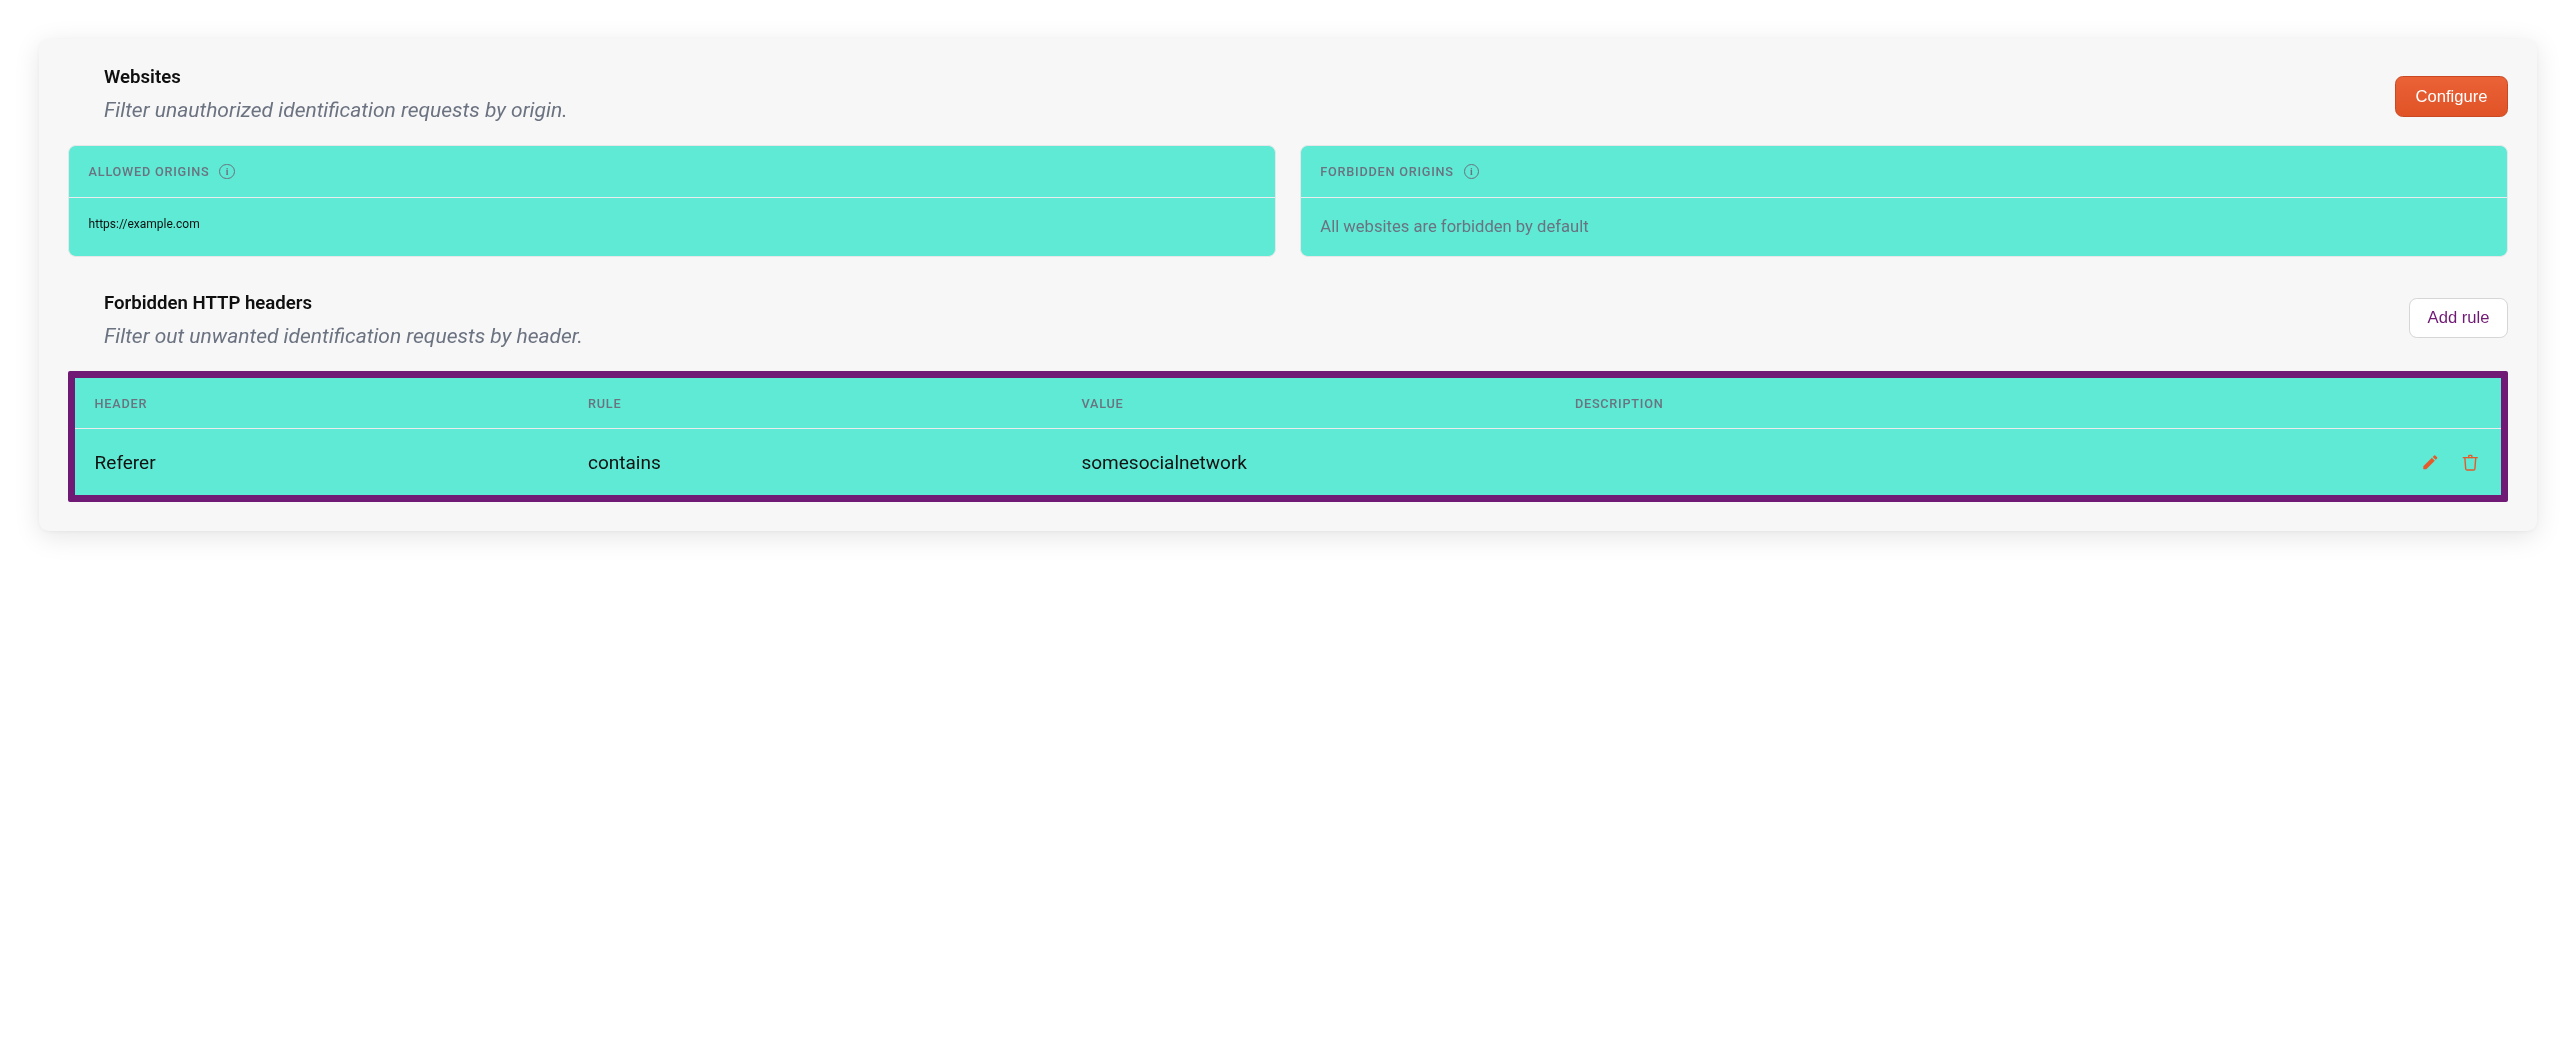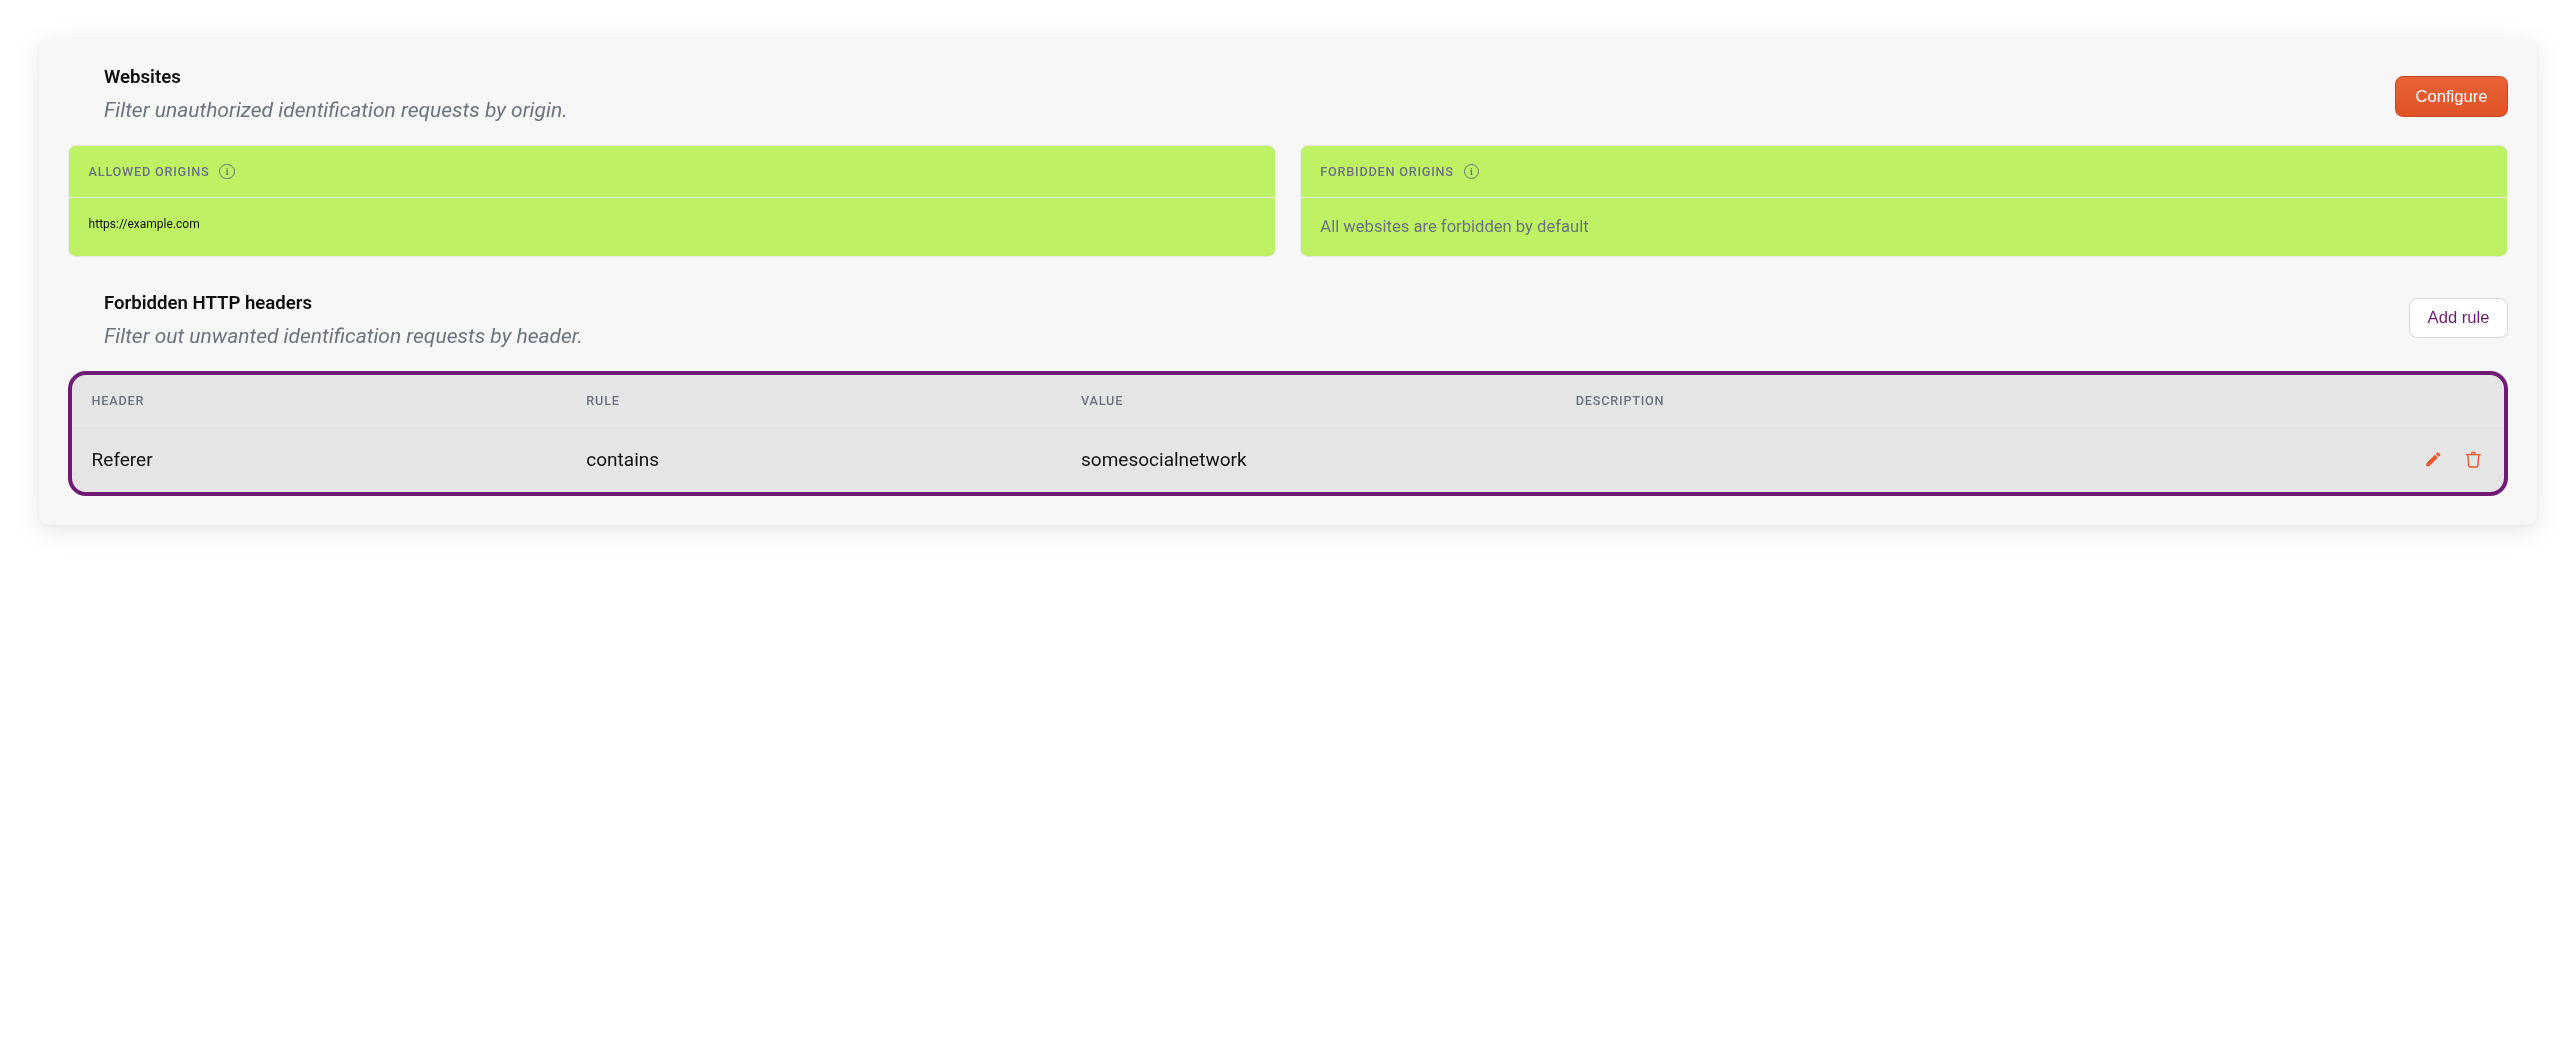--- a/index.html
+++ b/index.html
@@ -70,21 +70,21 @@
       font-weight: 500;
       border-radius: 7.8px;
       cursor: pointer;
       margin-top: 5.9px;
     }
     .origins-row {
       display: flex;
       gap: 23.5px;
     }
     .card {
-      background: #bef264;
+      background: #5eead4;
       border: 1px solid #e7e7e9;
       border-radius: 7.8px;
       flex: 1;
       overflow: hidden;
     }
     .card-header {
       padding: 17.6px 19.6px;
       border-bottom: 1px solid #ececee;
       display: flex;
       align-items: center;
@@ -118,23 +118,23 @@
     }
     .origin-value {
       font-size: 12px;
       color: #111;
     }
     .origin-placeholder {
       font-size: 16.6px;
       color: #6b7280;
     }
     .table-card {
-      background: #e5e5e5;
-      border: 4px solid #701a75;
-      border-radius: 18px;
+      background: #5eead4;
+      border: 7px solid #701a75;
+      border-radius: 2px;
       overflow: hidden;
     }
     .thead {
       display: grid;
       grid-template-columns: 1fr 1fr 1fr 1.6fr 117px;
       padding: 17.6px 19.6px;
       border-bottom: 1px solid #ececee;
     }
     .th {
       font-size: 12.7px;

